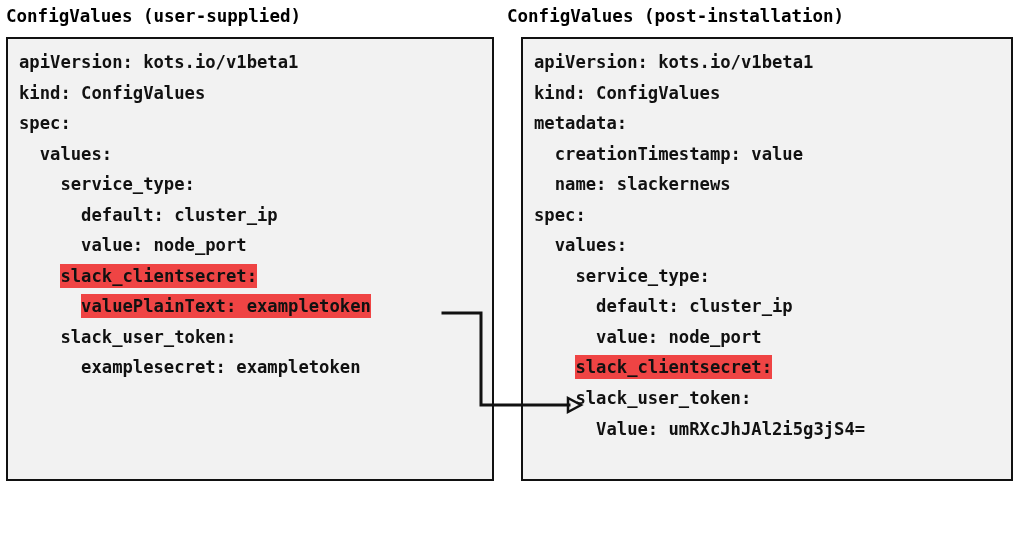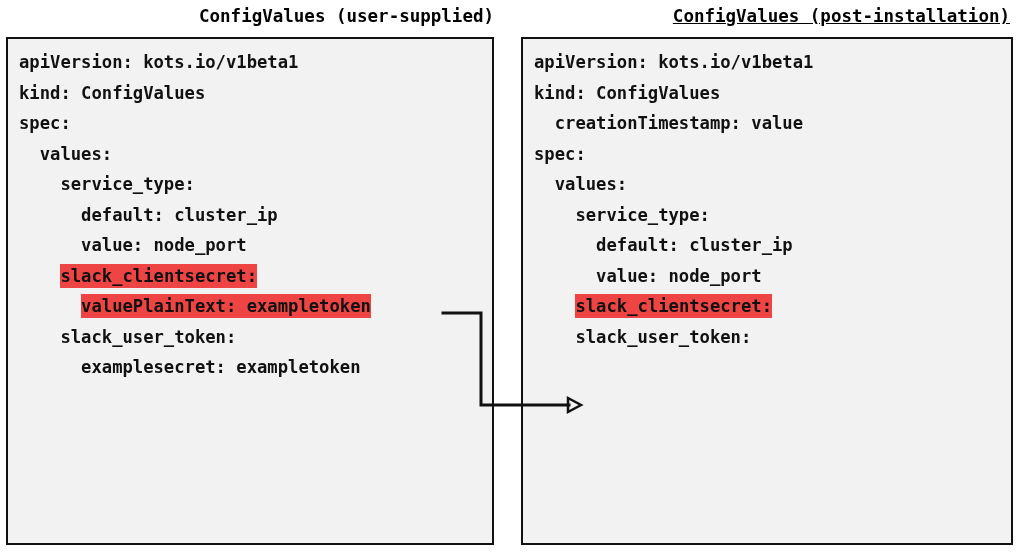--- a/index.html
+++ b/index.html
@@ -22,31 +22,31 @@
 
   
   .panel-title {
     position: absolute;
     top: 6px;
     font-family: "DejaVu Sans Mono", "Liberation Mono", monospace;
     font-size: 17.5px;
     font-weight: bold;
     color: #000000;
     letter-spacing: 0px;
-    text-align: right;
+    text-align: left;
     white-space: pre;
   }
   #title-left  { left: 6px;   width: 488px; }
-  #title-right { left: 518px; width: 492px; text-decoration: underline; }
+  #title-right { left: 507px; width: 492px; }
 
   
   .code-box {
     position: absolute;
     top: 37px;
-    height: 508px;
+    height: 444px;
     box-sizing: border-box;
     background: #f2f2f2;
     border: 2px solid #111111;
     overflow: hidden;
   }
   #box-left  { left: 6px;   width: 488px; }
   #box-right { left: 521px; width: 492px; }
 
   .code-body {
     position: absolute;
@@ -105,28 +105,31 @@
         <div class="code-line"><span class="seg">      examplesecret: exampletoken</span></div>
       </div>
   </div>
 
   <div class="panel-title" id="title-right">ConfigValues (post-installation)</div>
 
   <div class="code-box" id="box-right">
     <div class="code-body" id="code-right">
         <div class="code-line"><span class="seg">apiVersion: kots.io/v1beta1</span></div>
         <div class="code-line"><span class="seg">kind: ConfigValues</span></div>
+        <div class="code-line"><span class="seg">metadata:</span></div>
         <div class="code-line"><span class="seg">  creationTimestamp: value</span></div>
+        <div class="code-line"><span class="seg">  name: slackernews</span></div>
         <div class="code-line"><span class="seg">spec:</span></div>
         <div class="code-line"><span class="seg">  values:</span></div>
         <div class="code-line"><span class="seg">    service_type:</span></div>
         <div class="code-line"><span class="seg">      default: cluster_ip</span></div>
         <div class="code-line"><span class="seg">      value: node_port</span></div>
         <div class="code-line"><span class="seg">    </span><span class="seg hl">slack_clientsecret:</span></div>
         <div class="code-line"><span class="seg">    slack_user_token:</span></div>
+        <div class="code-line"><span class="seg">      Value: umRXcJhJAl2i5g3jS4=</span></div>
       </div>
   </div>
 
   <svg class="connector" viewBox="0 0 1019 559" width="1019" height="559">
     <polyline points="443,313 481,313 481,405 569,405" fill="none" stroke="#111111" stroke-width="3" stroke-linecap="square" stroke-linejoin="miter"></polyline>
     <polygon points="568,398 581,405 568,412" fill="none" stroke="#111111" stroke-width="2.5" stroke-linejoin="miter"></polygon>
   </svg>
 
 </div>
 

